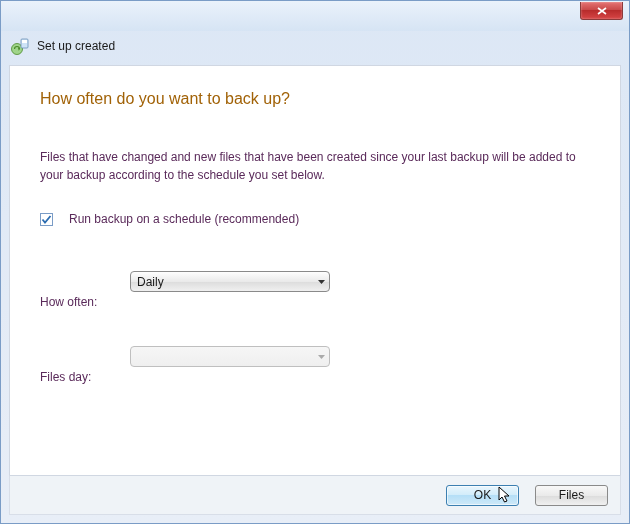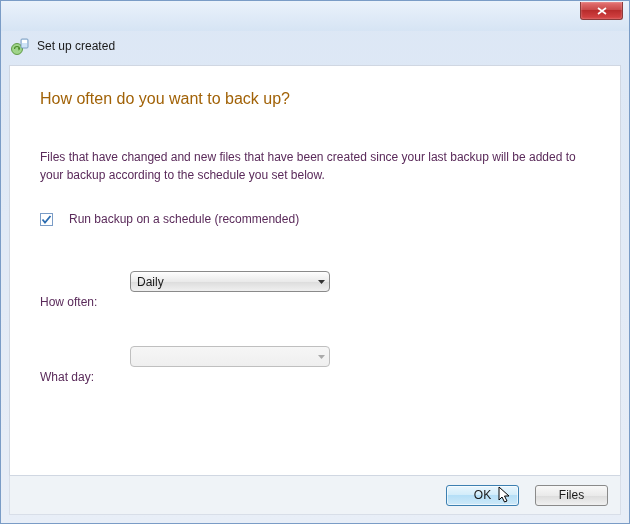--- a/index.html
+++ b/index.html
@@ -228,21 +228,21 @@
       <span class="form-label">How often:</span>
       <div class="dropdown">
         <span>Daily</span>
         <svg class="dropdown-arrow" viewBox="0 0 7 4">
           <path d="M0 0 L3.5 4 L7 0 Z" fill="#333"></path>
         </svg>
       </div>
     </div>
 
     <div class="form-row">
-      <span class="form-label">What day:</span>
+      <span class="form-label">Files day:</span>
       <div class="dropdown disabled">
         <span></span>
         <svg class="dropdown-arrow" viewBox="0 0 7 4">
           <path d="M0 0 L3.5 4 L7 0 Z" fill="#aaa"></path>
         </svg>
       </div>
     </div>
 
   </div>
 

